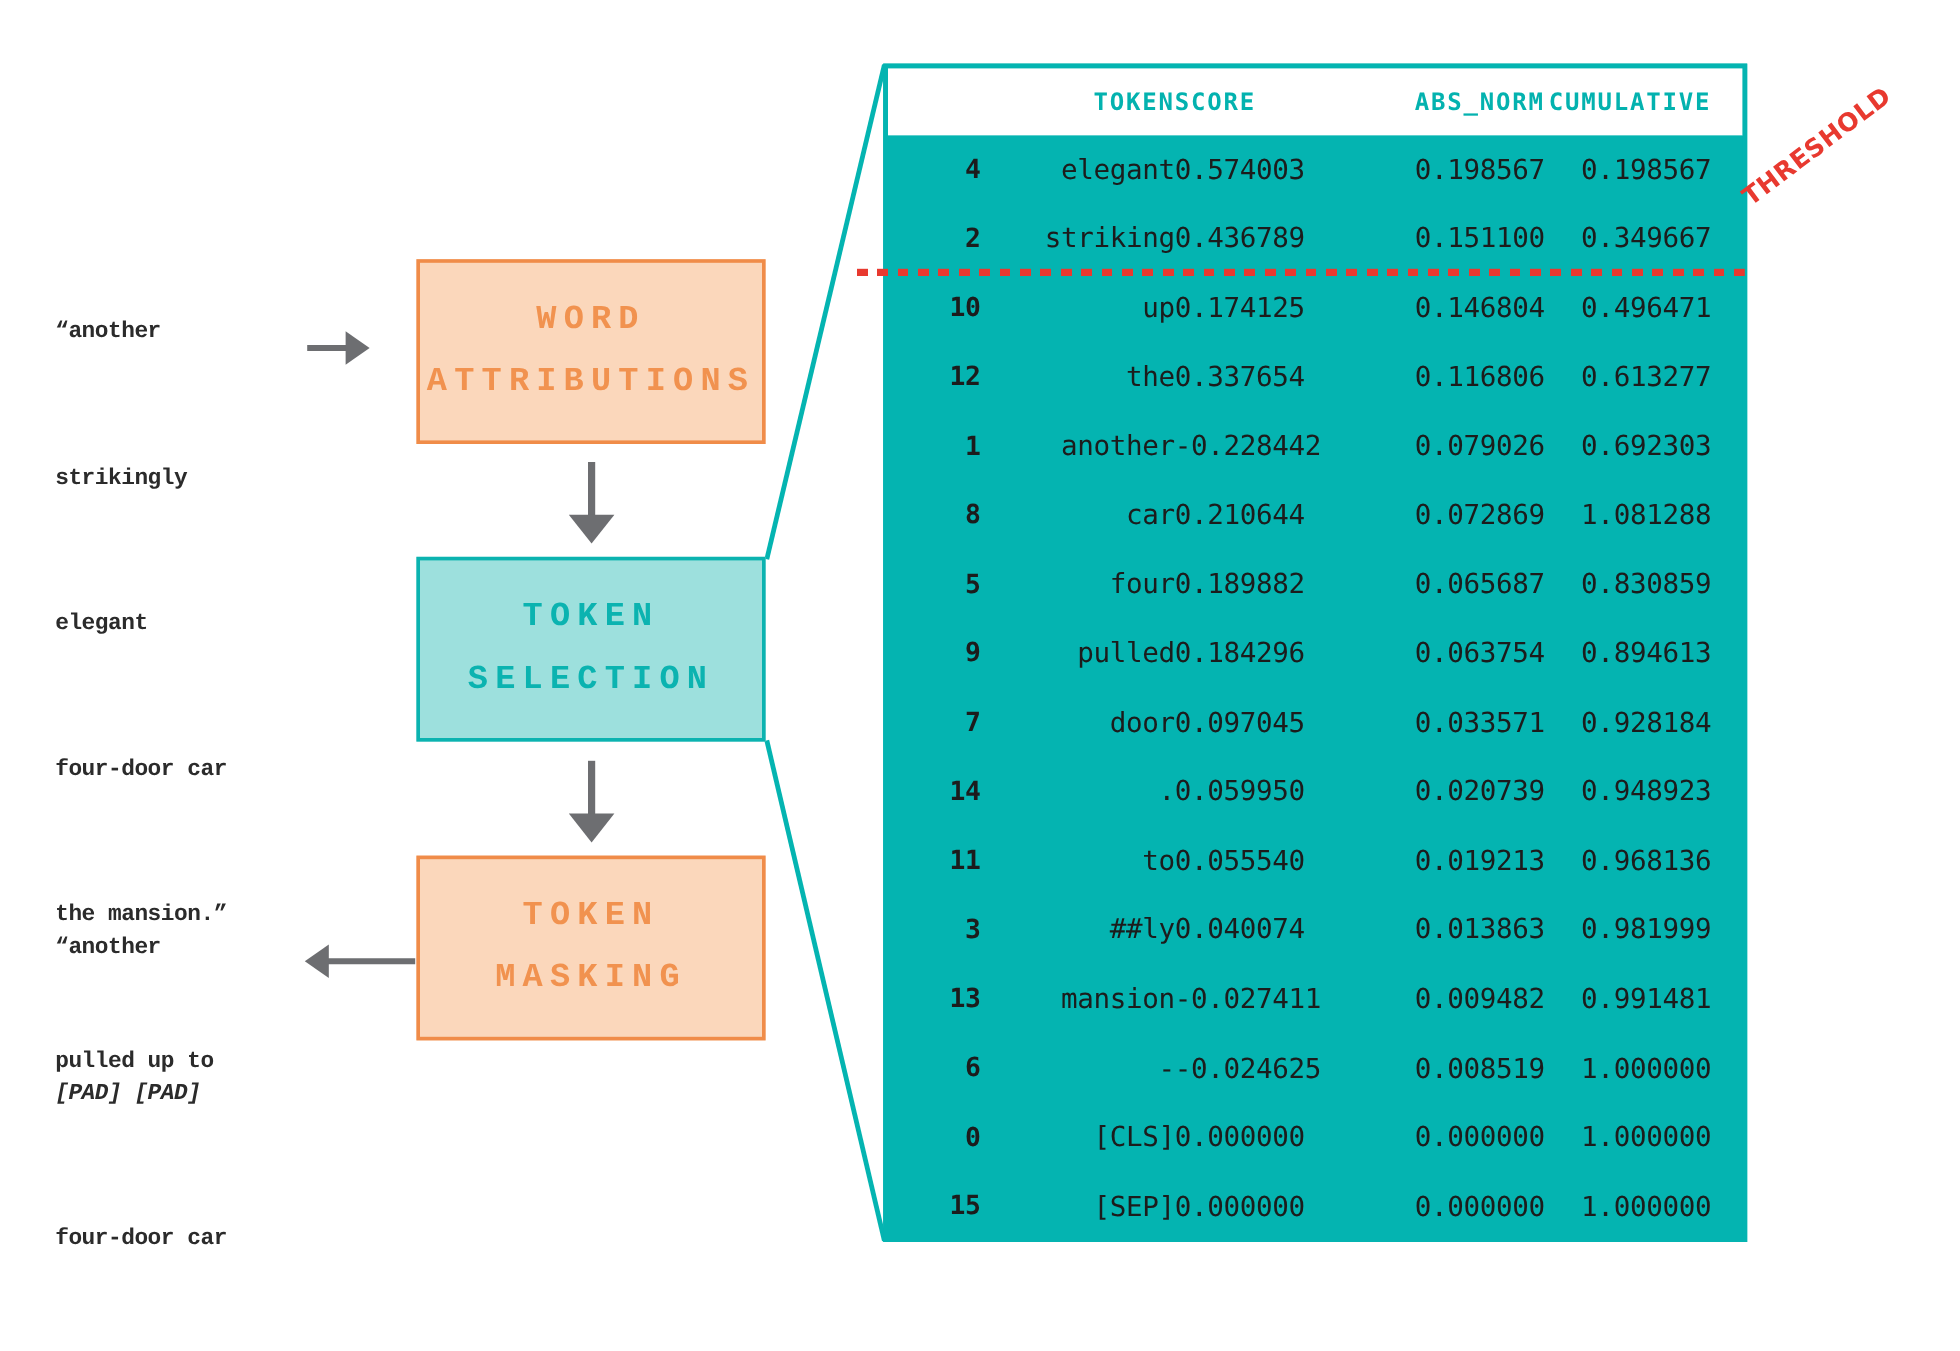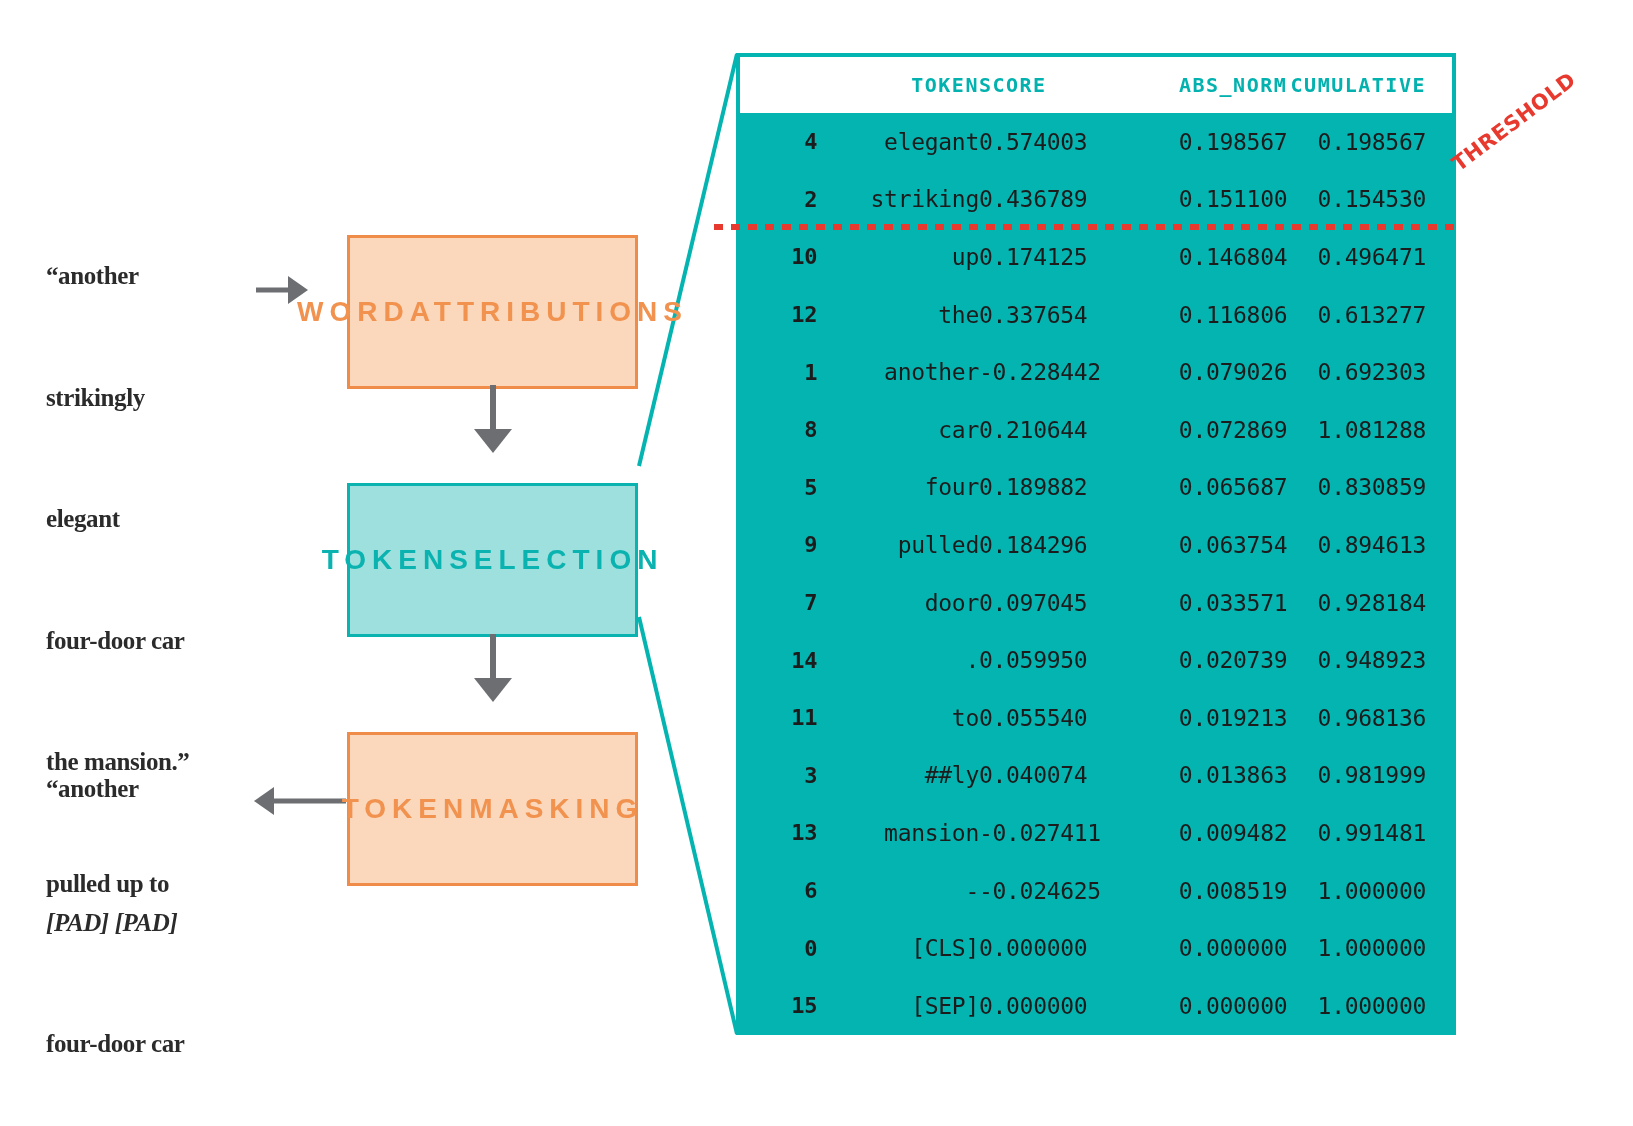--- a/index.html
+++ b/index.html
@@ -11,51 +11,49 @@
     width: 1633px;
     height: 1126px;
     position: relative;
     overflow: hidden;
     font-family: "DejaVu Sans Mono", monospace;
   }
 
   
   .quote-block {
     position: absolute;
-    font-family: Liberation Serif, serif;
-    font-size: 25px;
+    font-family: Liberation Mono, monospace;
+    font-size: 19px;
     font-weight: 700;
     line-height: 40.5px;
     color: #2b2b2b;
     letter-spacing: -0.4px;
     white-space: pre;
   }
   #quote-top  { left: 46px;  top: 175px; }
   #quote-bot  { left: 46px;  top: 688px; }
   .pad-line {
     font-style: italic;
     font-weight: 700;
-    margin-top: 12px;
   }
 
   
   .pipe-box {
     position: absolute;
     box-sizing: border-box;
     display: flex;
-    flex-direction: row;
+    flex-direction: column;
     align-items: center;
     justify-content: center;
-    font-family: Liberation Sans, sans-serif;
+    font-family: Liberation Mono, monospace;
     font-weight: 700;
     font-size: 28px;
     letter-spacing: 6px;
     line-height: 52px;
     text-align: center;
-    margin-top: 19px;
   }
   #box-word-attr {
     left: 347px; top: 216px; width: 291px; height: 154px;
     background: #fbd7bb;
     border: 3px solid #f08c49;
     color: #f1924f;
   }
   #box-token-sel {
     left: 347px; top: 464px; width: 291px; height: 154px;
     background: #9de0dd;
@@ -227,21 +225,21 @@
         <div class="c-tok">elegant</div>
         <div class="c-sco">0.574003</div>
         <div class="c-abs">0.198567</div>
         <div class="c-cum">0.198567</div>
       </div>
       <div class="trow">
         <div class="c-idx">2</div>
         <div class="c-tok">striking</div>
         <div class="c-sco">0.436789</div>
         <div class="c-abs">0.151100</div>
-        <div class="c-cum">0.154530</div>
+        <div class="c-cum">0.349667</div>
       </div>
       <div class="trow">
         <div class="c-idx">10</div>
         <div class="c-tok">up</div>
         <div class="c-sco">0.174125</div>
         <div class="c-abs">0.146804</div>
         <div class="c-cum">0.496471</div>
       </div>
       <div class="trow">
         <div class="c-idx">12</div>

